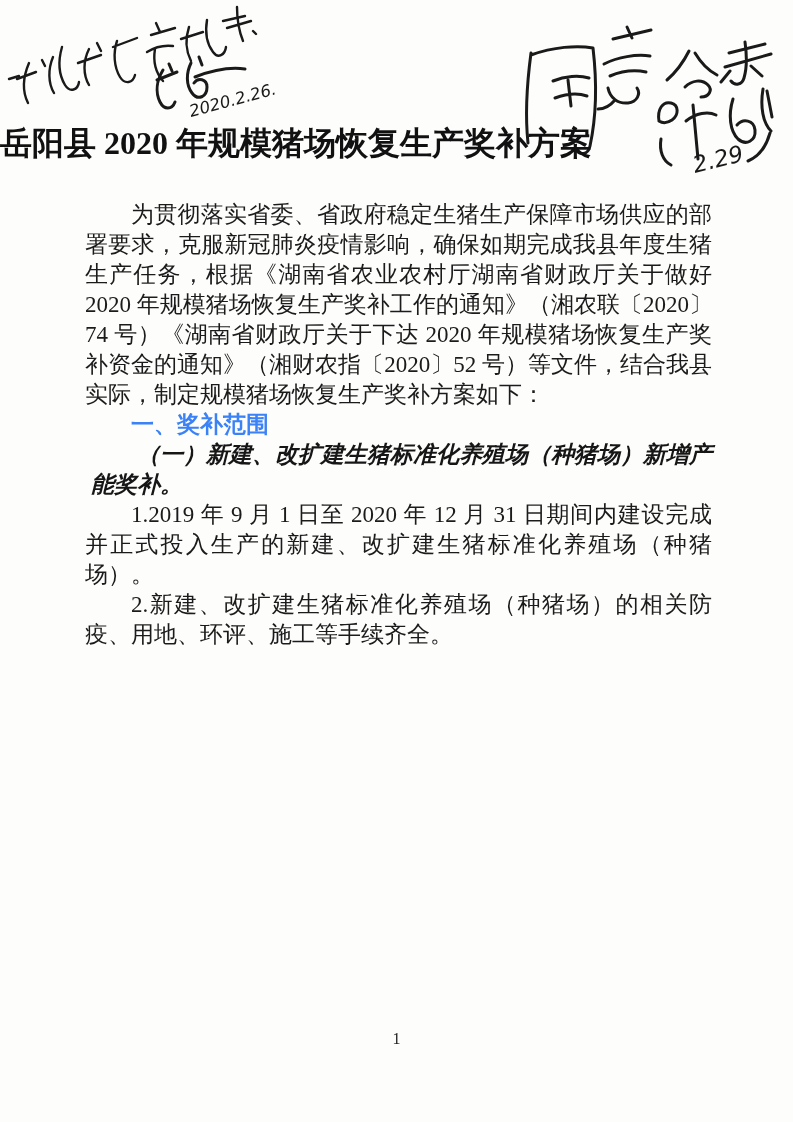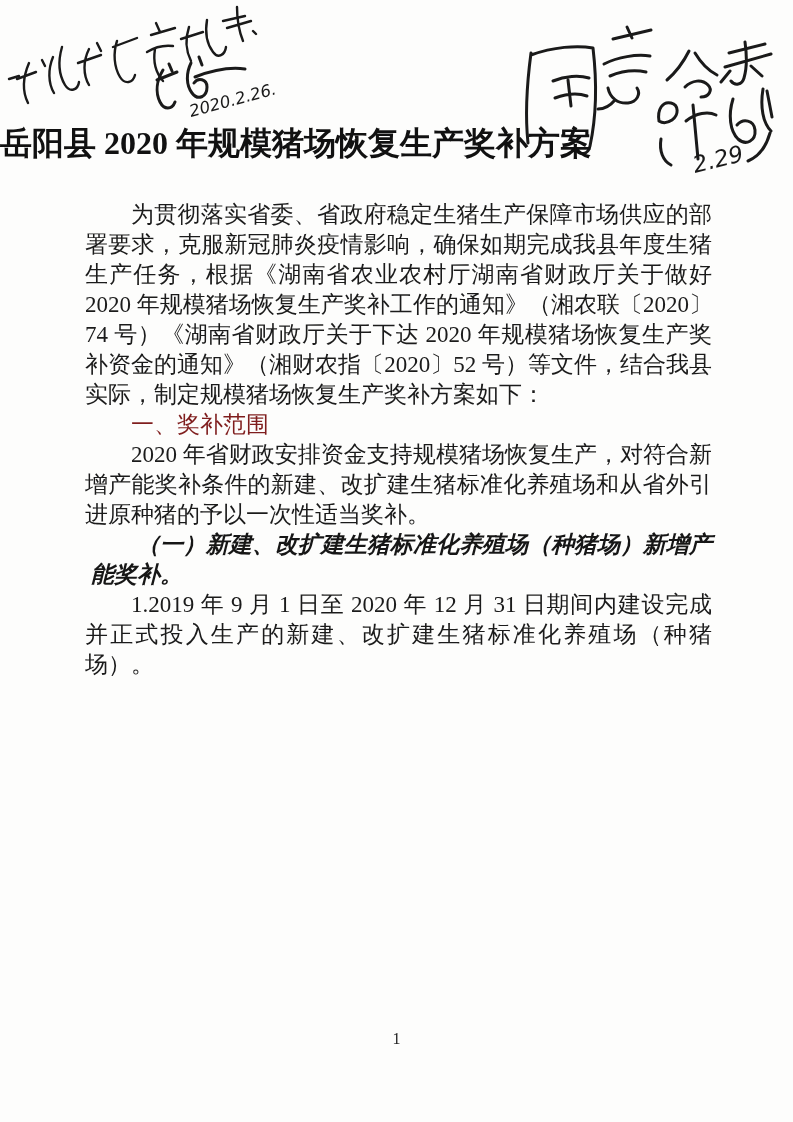--- a/index.html
+++ b/index.html
@@ -43,22 +43,22 @@
     color: #1b1b1b;
     text-align: justify;
     text-justify: inter-ideograph;
   }
   .content p {
     margin: 0;
     padding: 0;
     text-indent: 2em;
   }
   .content p.heading {
-    font-weight: normal;
-    color: #7f1d1d;
+    font-weight: bold;
+    color: #3b82f6;
   }
   .content p.subheading {
     font-weight: bold;
     font-style: italic;
     color: #161616;
     margin-left: 6px;
   }
   .page-number {
     position: absolute;
     top: 1030px;
@@ -129,20 +129,20 @@
       <path d="M268,64 c-3,18 0,34 8,42 m-4,-40 l5,26 m-2,16 c-4,14 -12,24 -22,28"></path>
     </g>
     <text class="hand-date" x="200" y="148" font-size="23" transform="rotate(-14 200 148)">2.29</text>
   </svg>
 
   <h1 class="doc-title">岳阳县 2020 年规模猪场恢复生产奖补方案</h1>
 
   <div class="content">
     <p class="body">为贯彻落实省委、省政府稳定生猪生产保障市场供应的部署要求，克服新冠肺炎疫情影响，确保如期完成我县年度生猪生产任务，根据《湖南省农业农村厅湖南省财政厅关于做好 2020 年规模猪场恢复生产奖补工作的通知》（湘农联〔2020〕74 号）《湖南省财政厅关于下达 2020 年规模猪场恢复生产奖补资金的通知》（湘财农指〔2020〕52 号）等文件，结合我县实际，制定规模猪场恢复生产奖补方案如下：</p>
     <p class="heading">一、奖补范围</p>
-    <p class="body">2020 年省财政安排资金支持规模猪场恢复生产，对符合新增产能奖补条件的新建、改扩建生猪标准化养殖场和从省外引进原种猪的予以一次性适当奖补。</p>
     <p class="subheading">（一）新建、改扩建生猪标准化养殖场（种猪场）新增产能奖补。</p>
     <p class="body">1.2019 年 9 月 1 日至 2020 年 12 月 31 日期间内建设完成并正式投入生产的新建、改扩建生猪标准化养殖场（种猪场）。</p>
+    <p class="body">2.新建、改扩建生猪标准化养殖场（种猪场）的相关防疫、用地、环评、施工等手续齐全。</p>
   </div>
 
   <div class="page-number">1</div>
 
 </div>
 
 </body></html>

